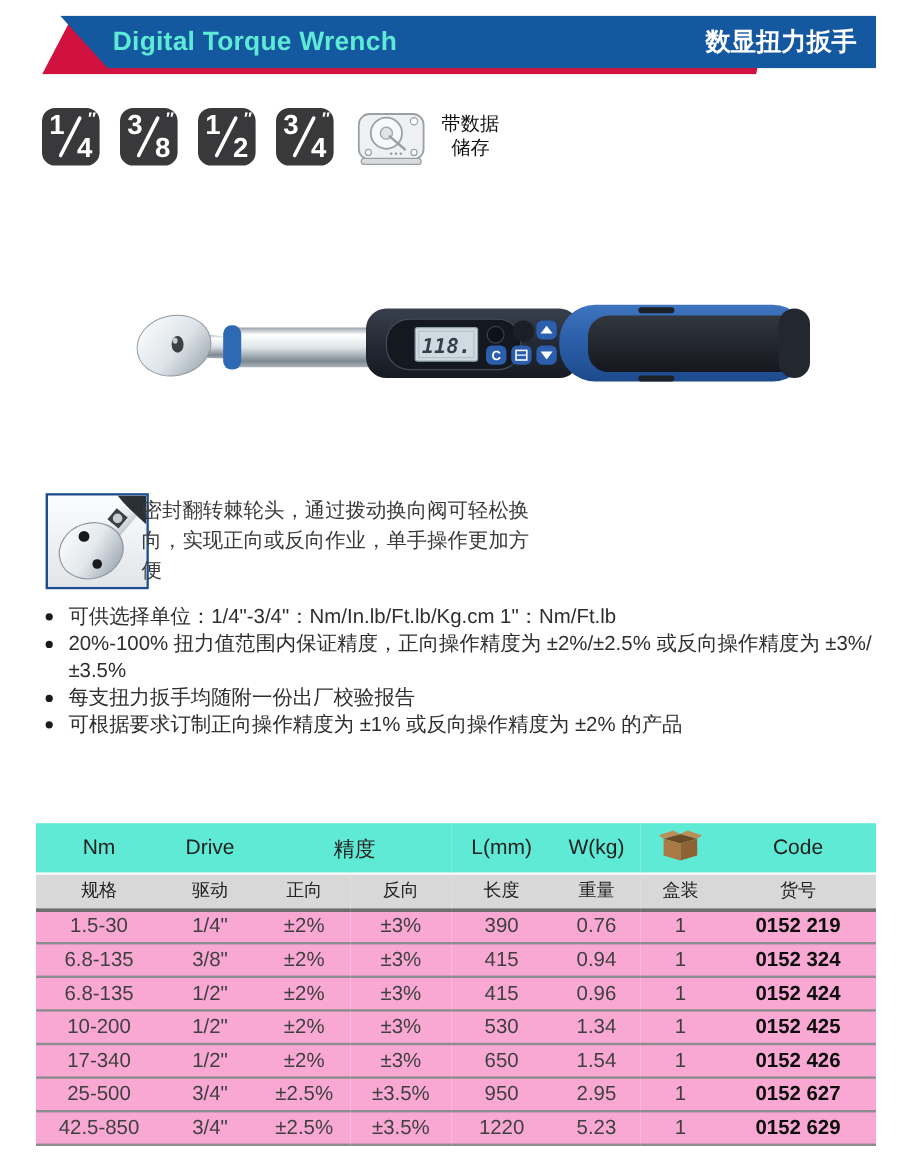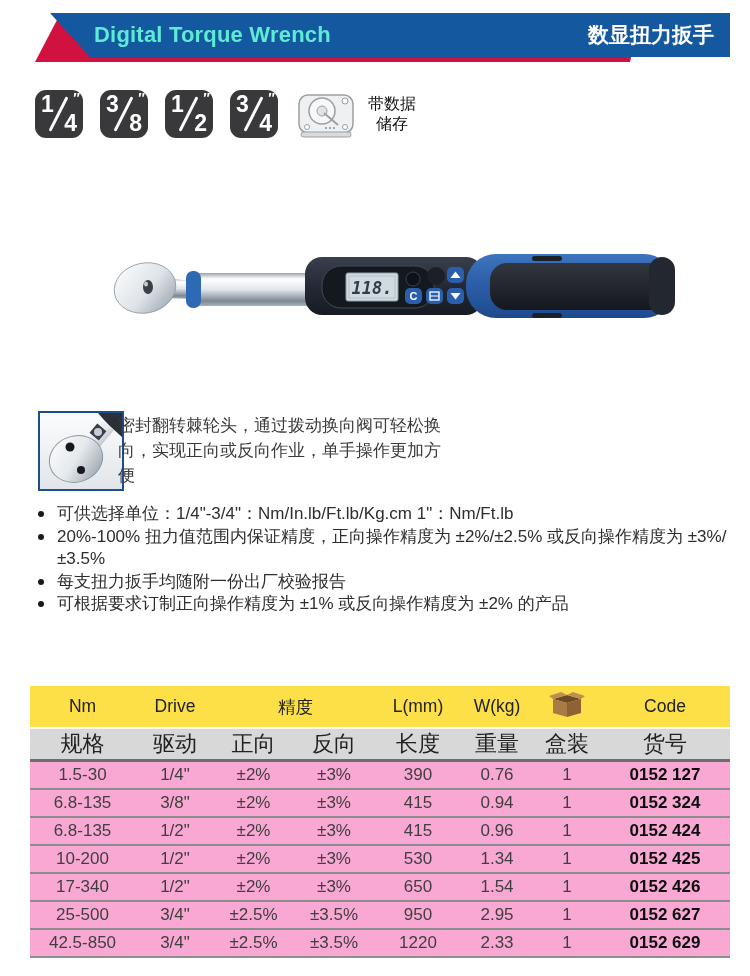--- a/index.html
+++ b/index.html
@@ -64,25 +64,25 @@
     background:#1a1a1a; margin-top:8px;
   }
 
   
   .spec-table {
     position:absolute; left:30px; top:686px; width:700px;
     border-collapse:collapse; table-layout:fixed; text-align:center;
   }
   .spec-table td { padding:0; text-align:center; vertical-align:middle; }
   .spec-table tr.h1 td {
-    background:#fde047; height:42px; font-size:17.5px; color:#222;
+    background:#5eead4; height:42px; font-size:17.5px; color:#222;
     border-bottom:2px solid #fbfbfb;
   }
   .spec-table tr.h2 td {
-    background:#d8d8d8; height:30px; font-size:22px; color:#222;
+    background:#d8d8d8; height:30px; font-size:15px; color:#222;
     border-bottom:3px solid #6e6e6e;
   }
   .spec-table tbody td {
     background:#f9a8d4; height:28px; font-size:17px; color:#3f3f3f;
   }
   .spec-table tbody tr + tr td { border-top:2px solid #8d8d8d; }
   .spec-table tbody tr:last-child td { border-bottom:2px solid #8d8d8d; }
   .spec-table .code-col { font-weight:bold; color:#0d0d0d; }
   .spec-table .bold { font-weight:normal; }
 </style>
@@ -311,21 +311,21 @@
     </thead>
     <tbody>
       <tr>
         <td>1.5-30</td>
         <td>1/4"</td>
         <td>±2%</td>
         <td>±3%</td>
         <td>390</td>
         <td>0.76</td>
         <td>1</td>
-        <td class="code-col">0152 127</td>
+        <td class="code-col">0152 219</td>
       </tr>
       <tr>
         <td>6.8-135</td>
         <td>3/8"</td>
         <td>±2%</td>
         <td>±3%</td>
         <td>415</td>
         <td>0.94</td>
         <td>1</td>
         <td class="code-col">0152 324</td>
@@ -369,20 +369,20 @@
         <td>2.95</td>
         <td>1</td>
         <td class="code-col">0152 627</td>
       </tr>
       <tr>
         <td>42.5-850</td>
         <td>3/4"</td>
         <td>±2.5%</td>
         <td>±3.5%</td>
         <td>1220</td>
-        <td>2.33</td>
+        <td>5.23</td>
         <td>1</td>
         <td class="code-col">0152 629</td>
       </tr>
     </tbody>
   </table>
 
 </div>
 
 </body></html>

